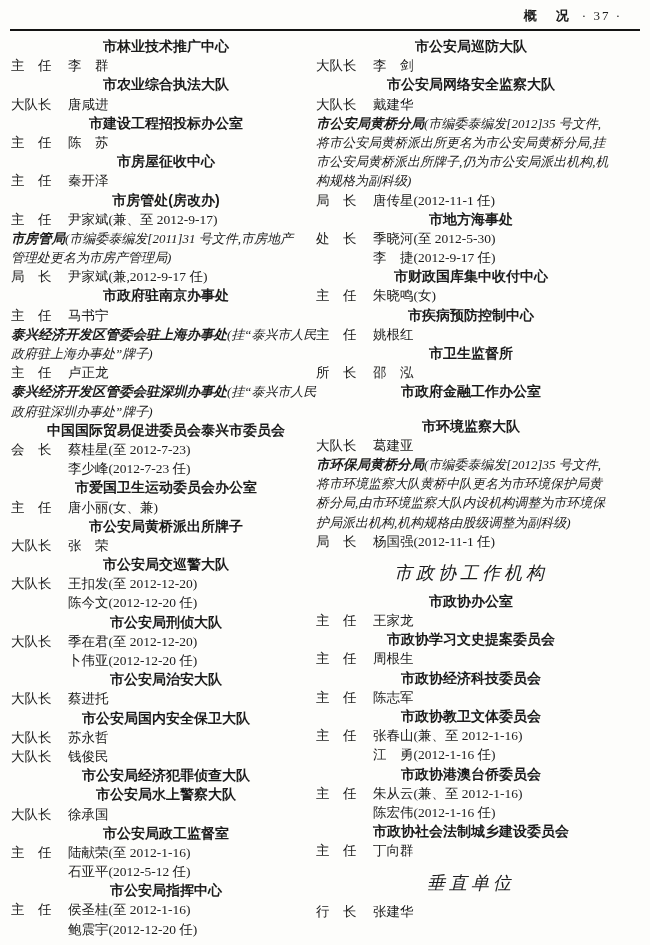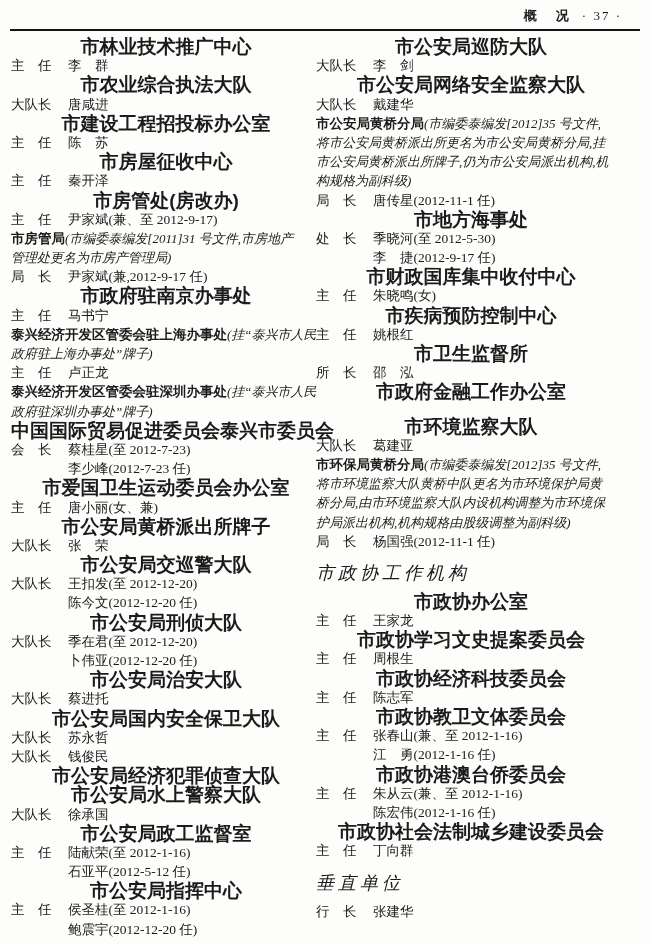--- a/index.html
+++ b/index.html
@@ -19,32 +19,33 @@
   .page-header .pgnum { letter-spacing:2px; }
   .rule {
     position:absolute; top:29px; left:10px; width:630px; height:2px;
     background:#141414;
   }
   .col { position:absolute; top:37px; width:310px; }
   #col-left  { left:11px; }
   #col-right { left:316px; }
   .line { height:19.2px; line-height:19.2px; font-size:13.5px; white-space:nowrap; }
   .heading {
-    text-align:center; font-weight:bold; font-size:19px;
+    text-align:center; font-weight:bold; font-size:14px;
     font-family:"Liberation Sans","DejaVu Sans",sans-serif;
   }
   .entry .role { display:inline-block; width:44px; margin-right:13px; }
   .cont { padding-left:57px; }
   .note b {
     font-family:"Liberation Sans","DejaVu Sans",sans-serif;
     font-weight:bold;
+    font-style:italic;
   }
   .note i { font-style:italic; font-size:13px;text-align:center; }
   .big-heading {
-    text-align:left; font-size:18px; font-style:italic;
+    text-align:center; font-size:18px; font-style:italic;
     letter-spacing:4px; height:26px; line-height:26px;
     margin:9px 0 6px 0; font-family:"DejaVu Serif","Liberation Serif",serif;
   }
   .gap { width:100%; }
 </style>
 </head>
 <body>
 
 <div class="page">
   <div class="page-header">

